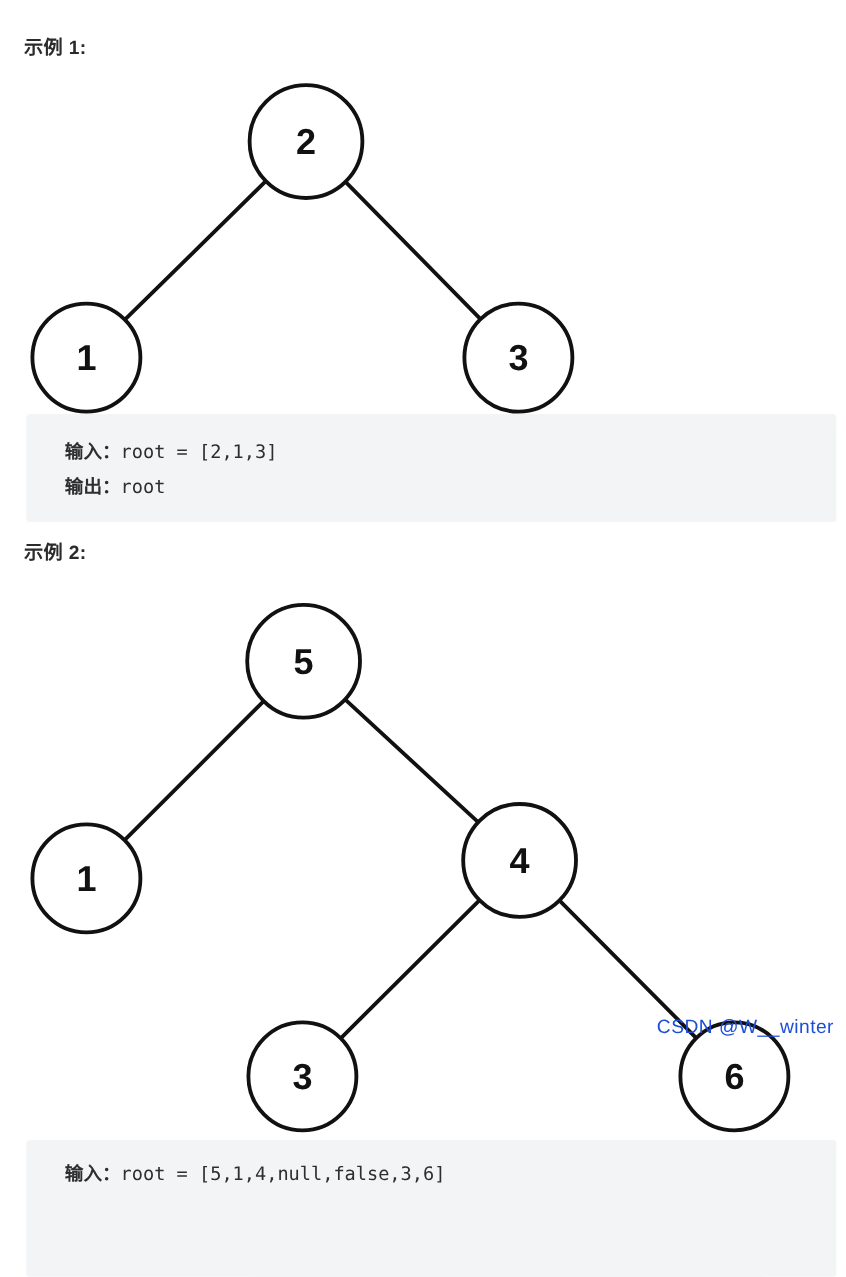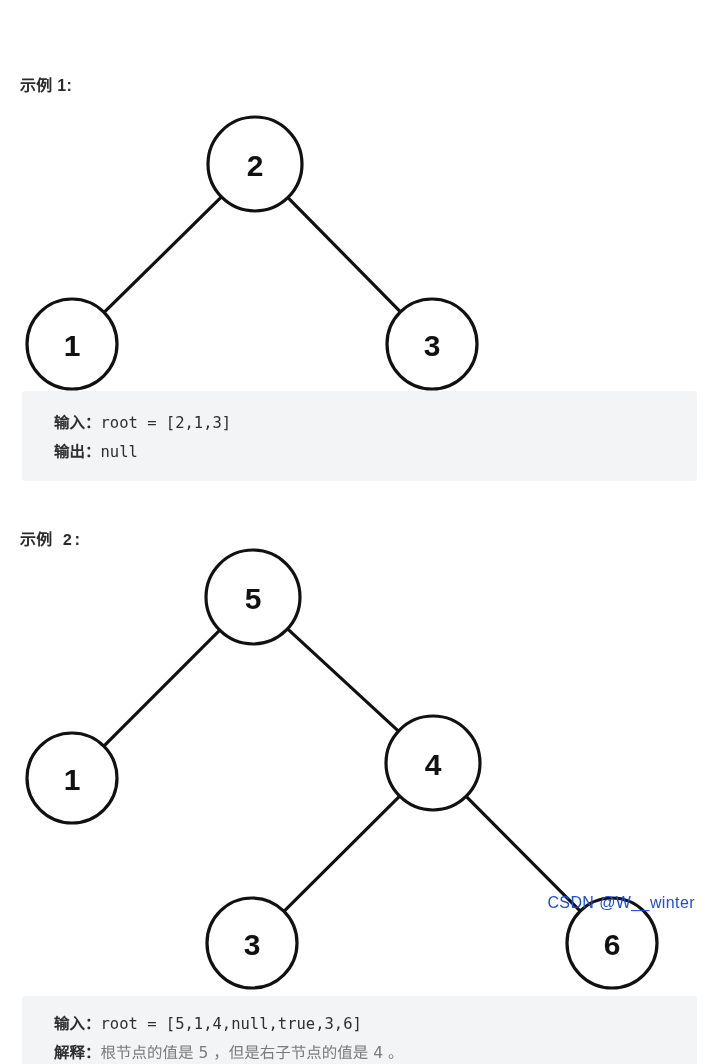--- a/index.html
+++ b/index.html
@@ -13,33 +13,32 @@
     height: 1064px;
     position: relative;
     overflow: hidden;
     font-family: "Liberation Sans", "DejaVu Sans", sans-serif;
     color: #24292f;
   }
   .page {
     position: relative;
     width: 705px;
     height: 878px;
-    margin-top: 46px;
   }
   .example-heading {
     position: absolute;
     left: 20px;
     font-size: 16px;
     font-weight: bold;
     color: #2b2b2b;
     letter-spacing: 0.3px;
     white-space: nowrap;
   }
   #heading-1 { top: 26px; }
-  #heading-2 { top: 480px; font-family: Liberation Mono, monospace; }
+  #heading-2 { top: 447px; }
 
   .tree-figure {
     position: absolute;
     left: 0;
     width: 705px;
   }
   #tree-1 { top: 60px; height: 285px; }
   #tree-2 { top: 490px; height: 460px; }
 
   .tree-figure svg {
@@ -127,21 +126,21 @@
         </g>
         <g>
           <circle cx="432" cy="238" r="45" class="node-circle"></circle>
           <text x="432" y="239" class="node-label">3</text>
         </g>
       </svg>
   </div>
 
   <div class="code-block" id="code-1">
       <div class="code-line"><span class="label">输入：</span><span class="value-text">root = [2,1,3]</span></div>
-      <div class="code-line"><span class="label">输出：</span><span class="value-text">null</span></div>
+      <div class="code-line"><span class="label">输出：</span><span class="value-text">root</span></div>
     </div>
 
   <div class="example-heading" id="heading-2">示例 2:</div>
 
   <div class="tree-figure" id="tree-2">
     <svg width="705" height="460" viewBox="0 0 705 460">
         <line x1="219.76598128423225" y1="94.23401871576775" x2="103.81980515339464" y2="210.18019484660536" class="edge-line"></line>
         <line x1="287.5504762045963" y1="92.86321694423879" x2="398.4495237954037" y2="195.1367830557612" class="edge-line"></line>
         <line x1="399.67404815133403" y1="260.14183056773413" x2="283.90782623808445" y2="375.2684600947226" class="edge-line"></line>
         <line x1="466.1413162744075" y1="260.3264632927002" x2="580.268952503227" y2="375.09168408145723" class="edge-line"></line>
@@ -162,19 +161,18 @@
           <text x="252" y="408" class="node-label">3</text>
         </g>
         <g>
           <circle cx="612" cy="407" r="45" class="node-circle"></circle>
           <text x="612" y="408" class="node-label">6</text>
         </g>
       </svg>
   </div>
 
   <div class="code-block" id="code-2">
-      <div class="code-line"><span class="label">输入：</span><span class="value-text">root = [5,1,4,null,true,3,6]</span></div>
-      <div class="code-line"><span class="label">解释：</span><span class="explain-text">根节点的值是 5 ，但是右子节点的值是 4 。</span></div>
+      <div class="code-line"><span class="label">输入：</span><span class="value-text">root = [5,1,4,null,false,3,6]</span></div>
     </div>
 
   <div class="watermark">CSDN @W__winter</div>
 
 </div>
 
 </body></html>

